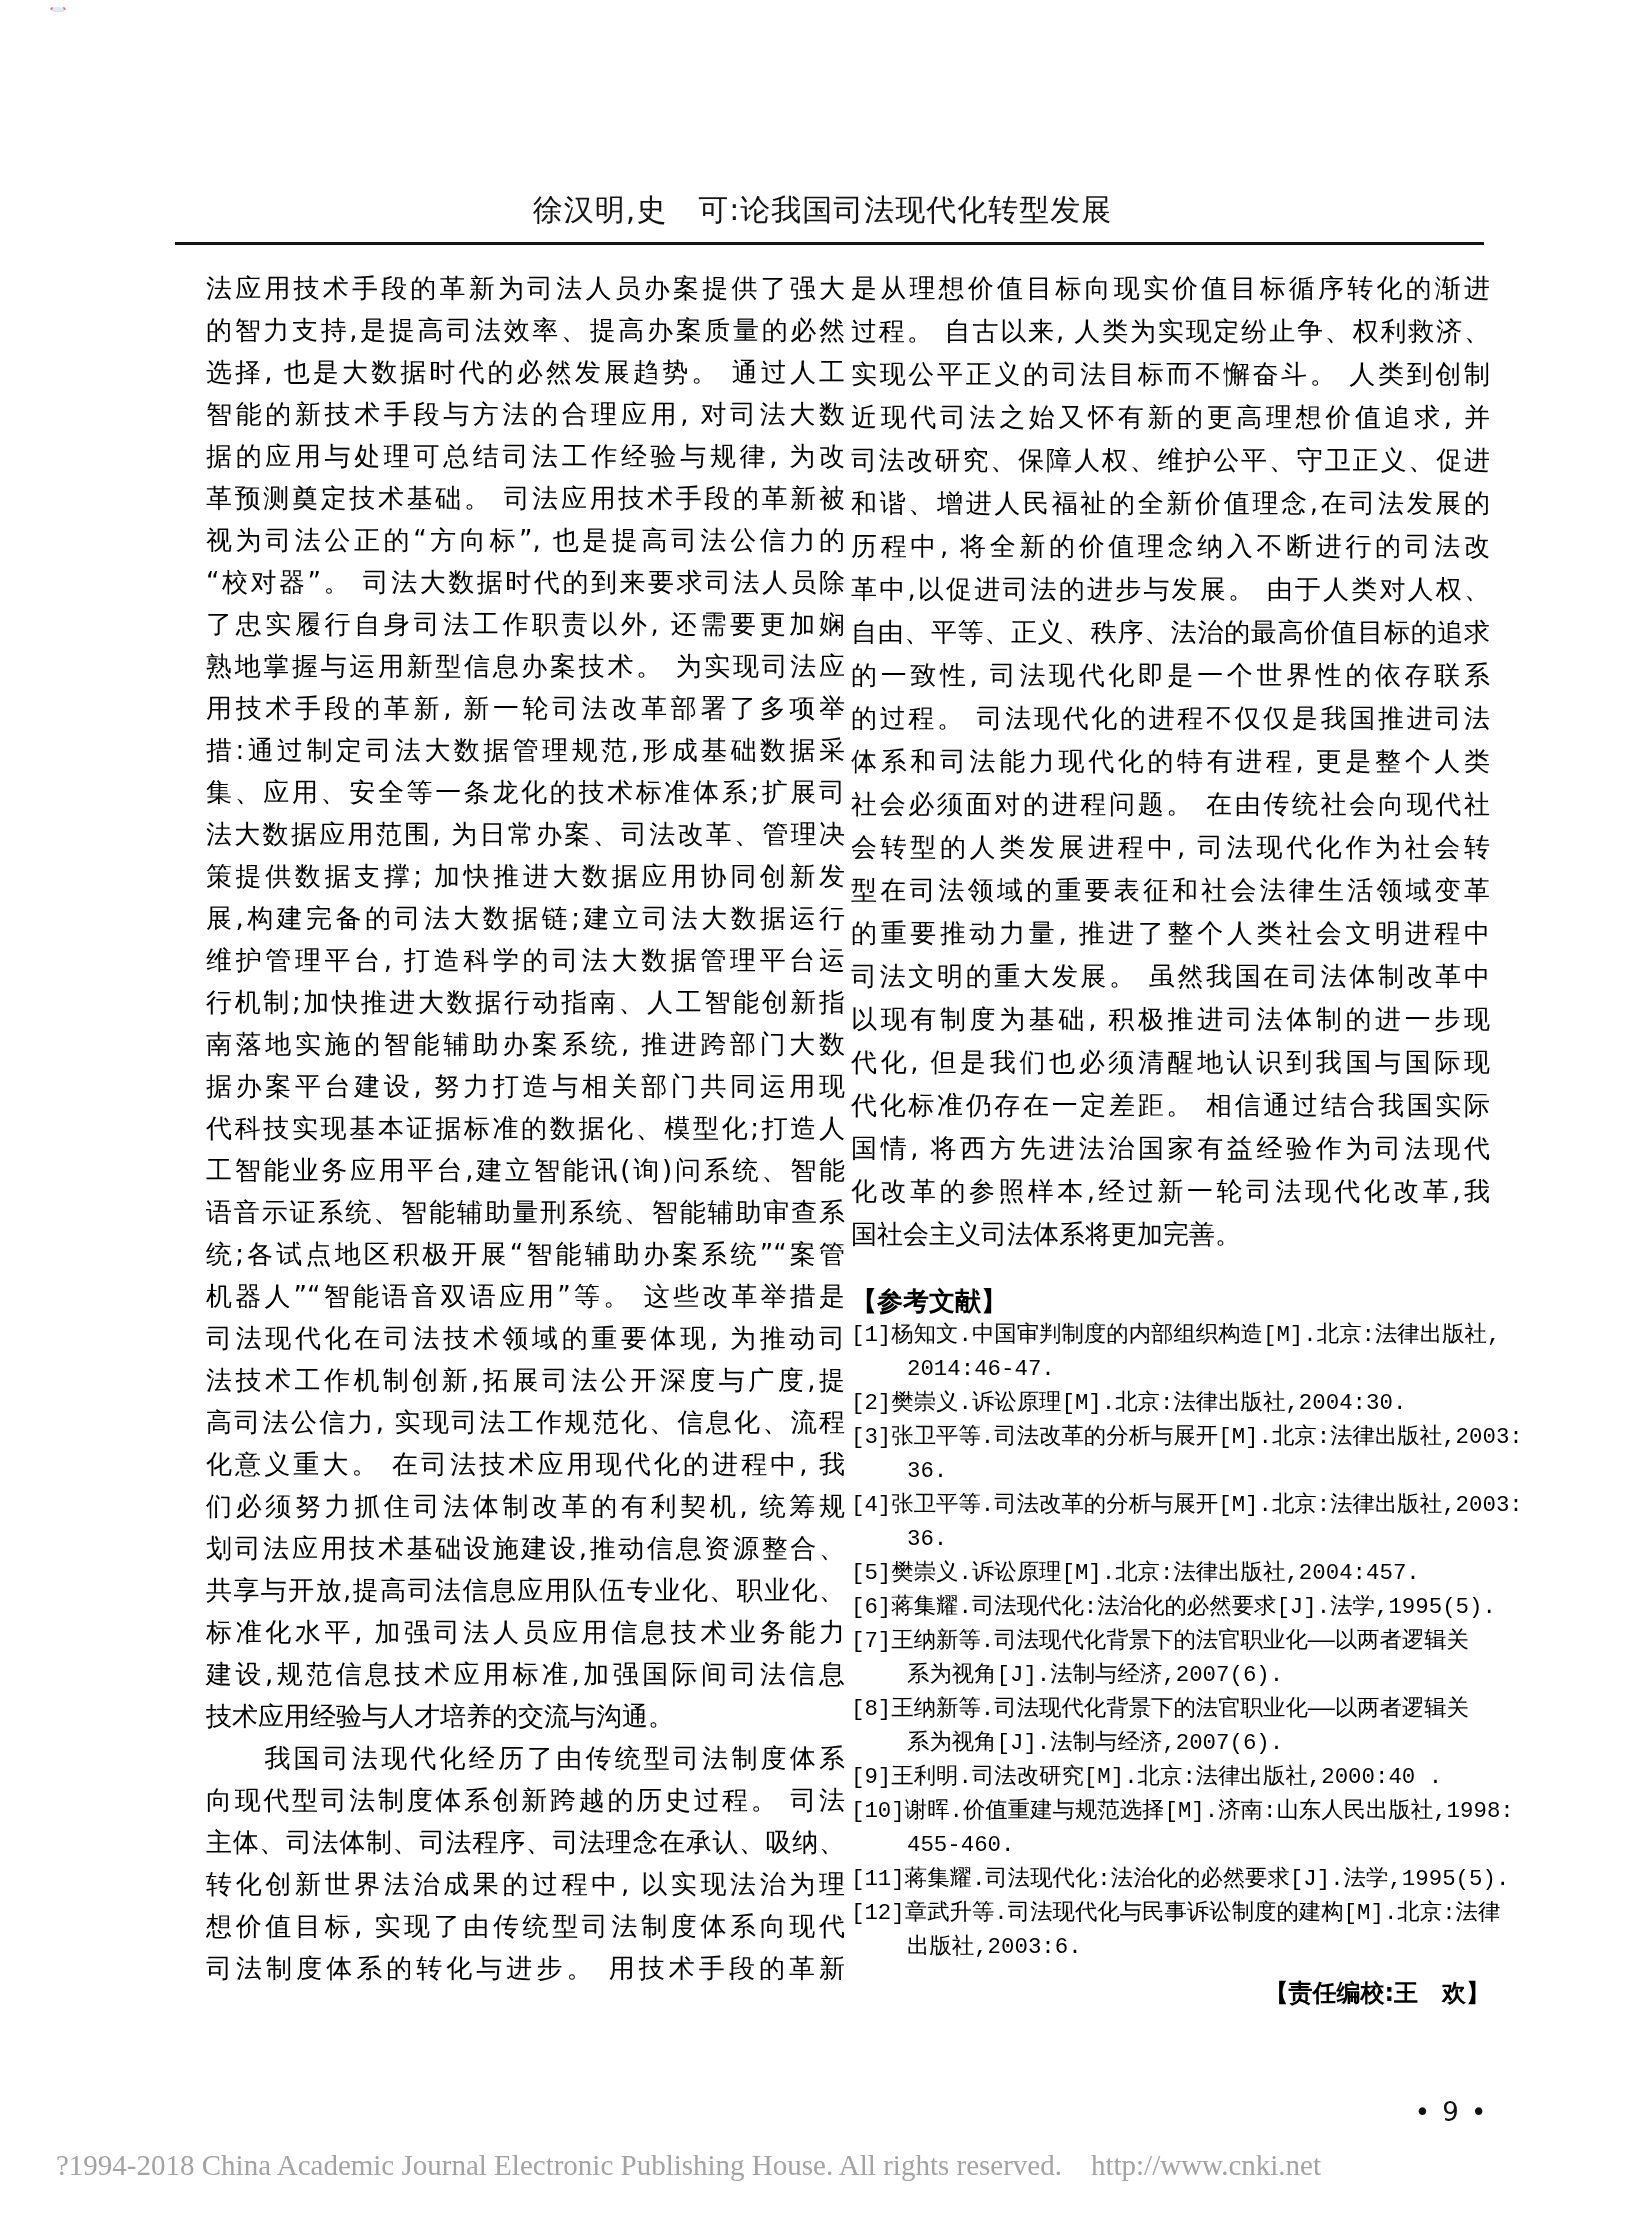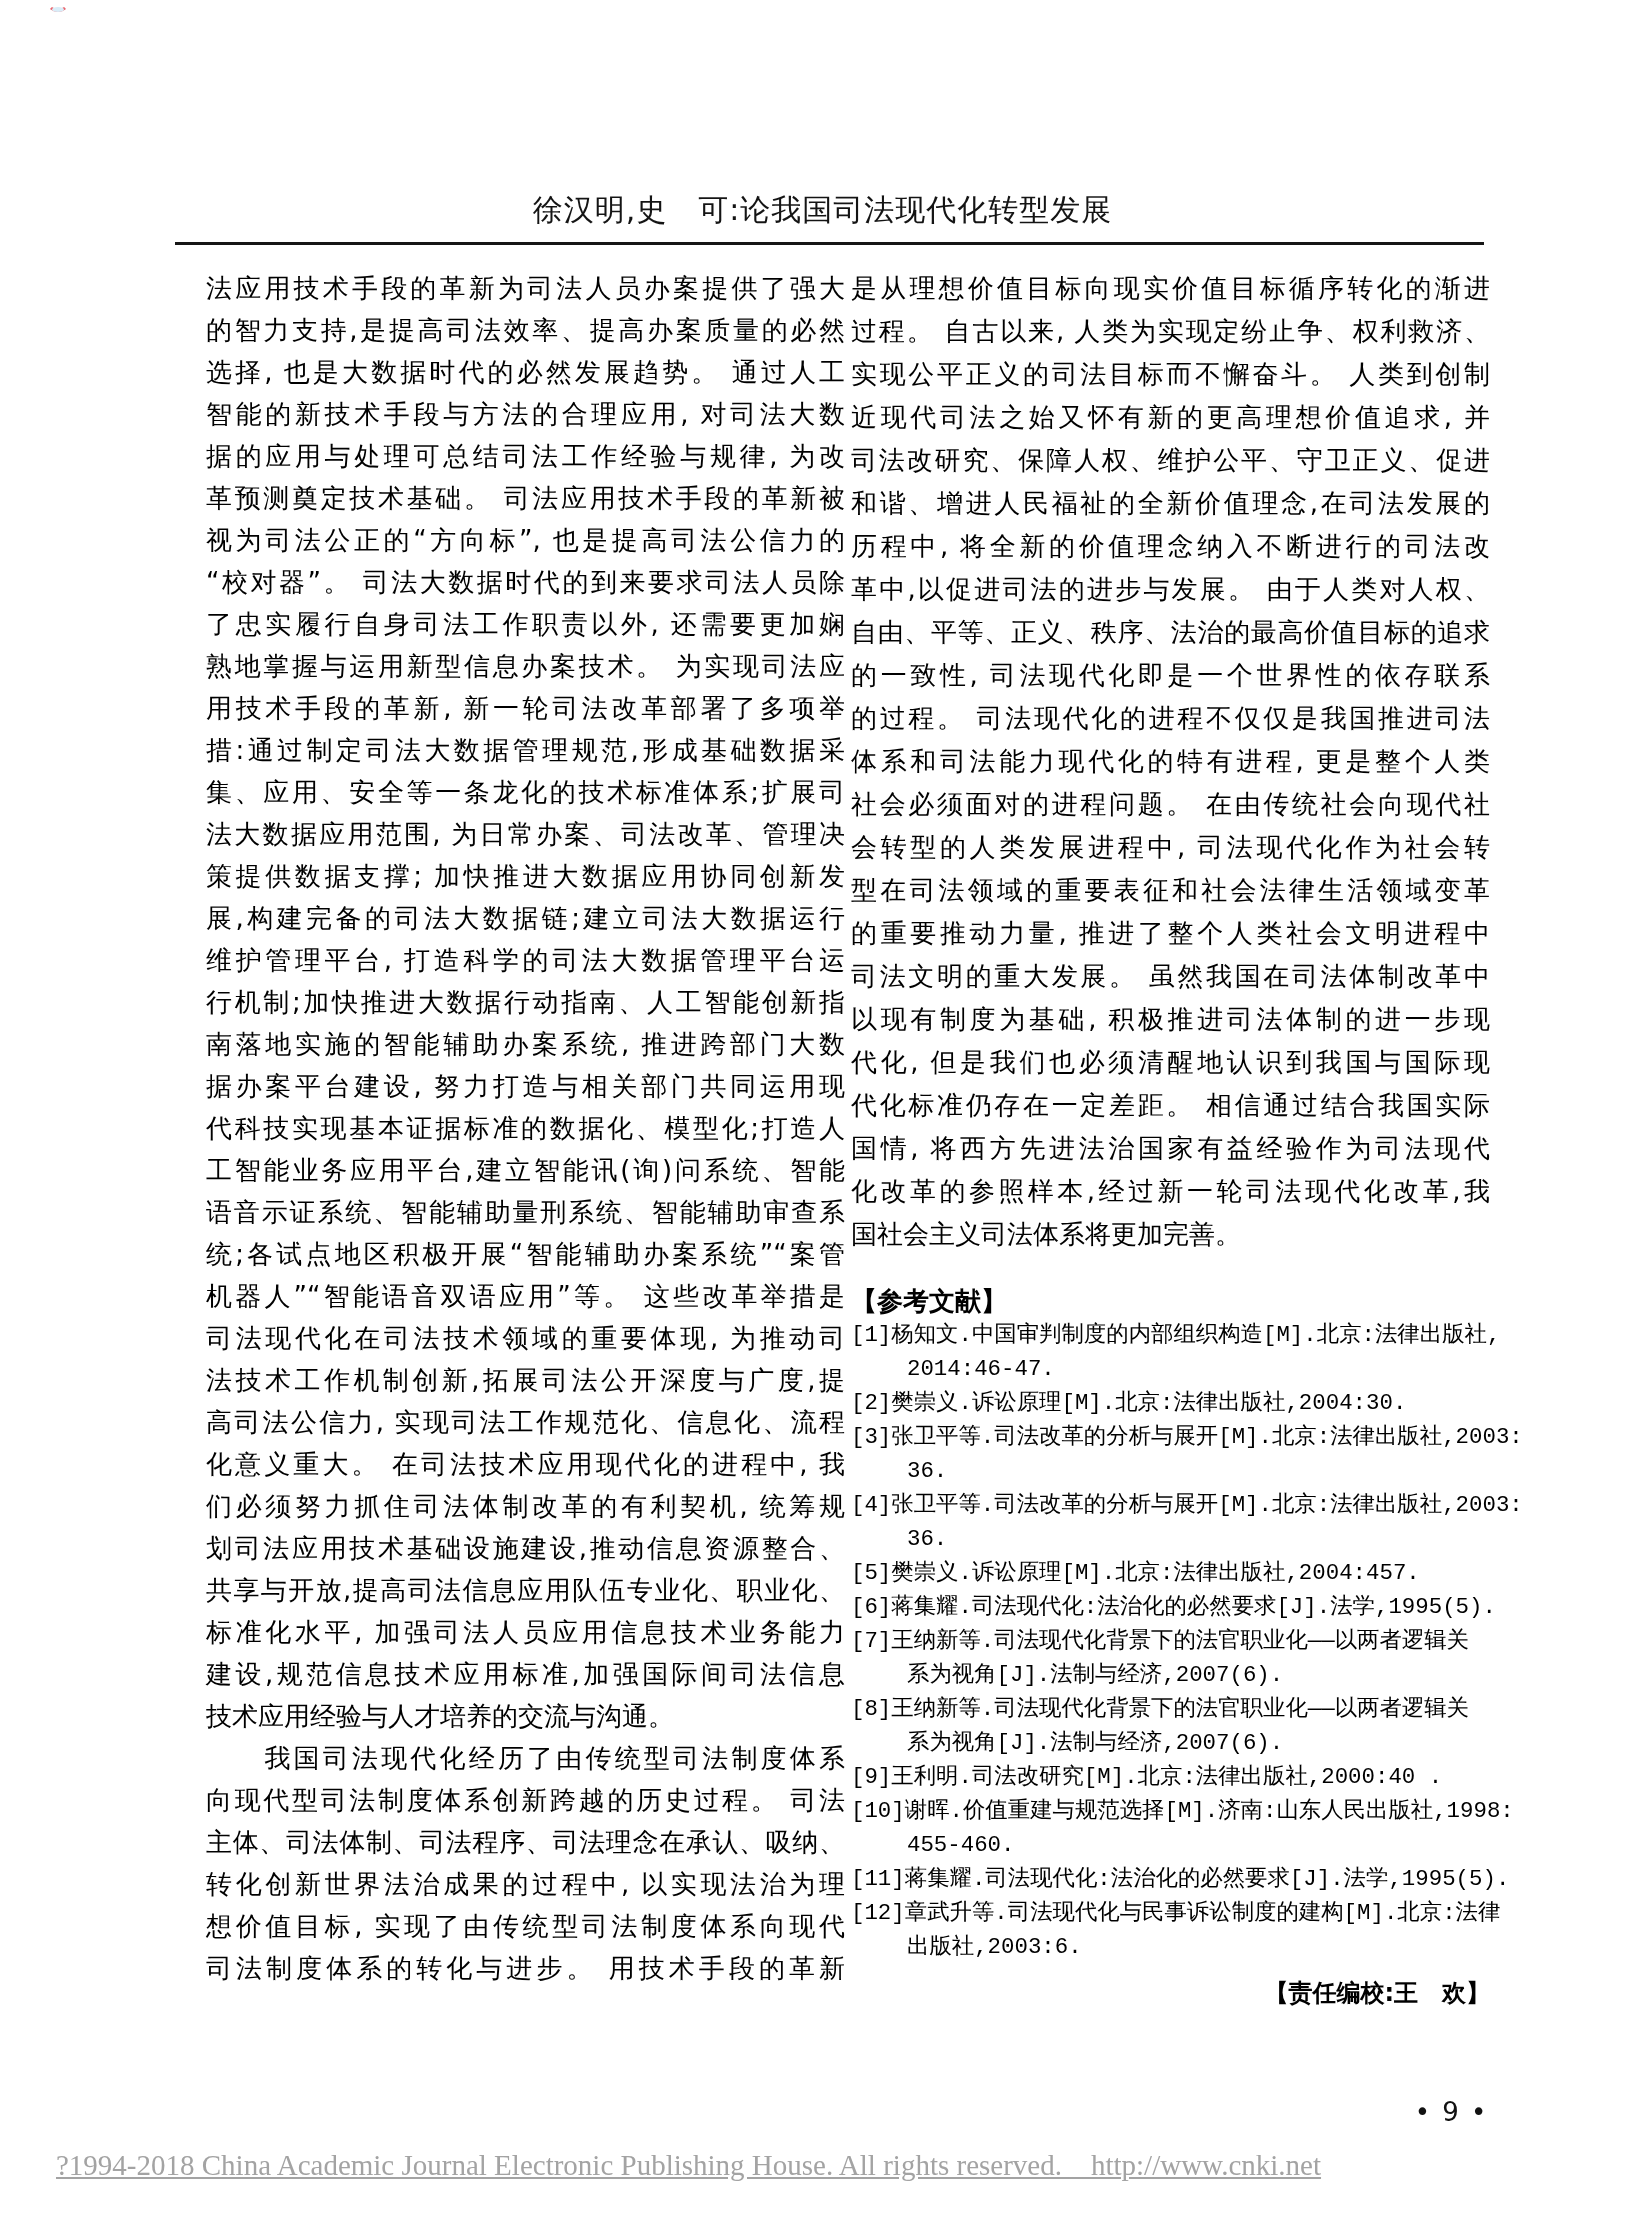--- a/index.html
+++ b/index.html
@@ -45,21 +45,21 @@
     margin-top:12px;font-size:24px;font-weight:bold;
     text-align:left;text-align-last:right;line-height:34px;
   }
   .page-number{
     position:absolute;top:2097px;left:1392px;width:119px;text-align:center;
     font-size:26px;color:#111;letter-spacing:2px;
   }
   .footer{
     position:absolute;top:2149px;left:56px;width:1493px;
     font-family:"Liberation Serif","DejaVu Serif",serif;
-    font-size:29px;color:#a3a3a3;white-space:pre;letter-spacing:0px;text-decoration:underline;
+    font-size:29px;color:#a3a3a3;white-space:pre;letter-spacing:0px;
   }
 </style>
 </head>
 <body>
 
 <div class="page">
   <div class="red-mark"></div>
   <div class="blue-smudge"></div>
 
   <div class="running-head">徐汉明,史　可:论我国司法现代化转型发展</div>

